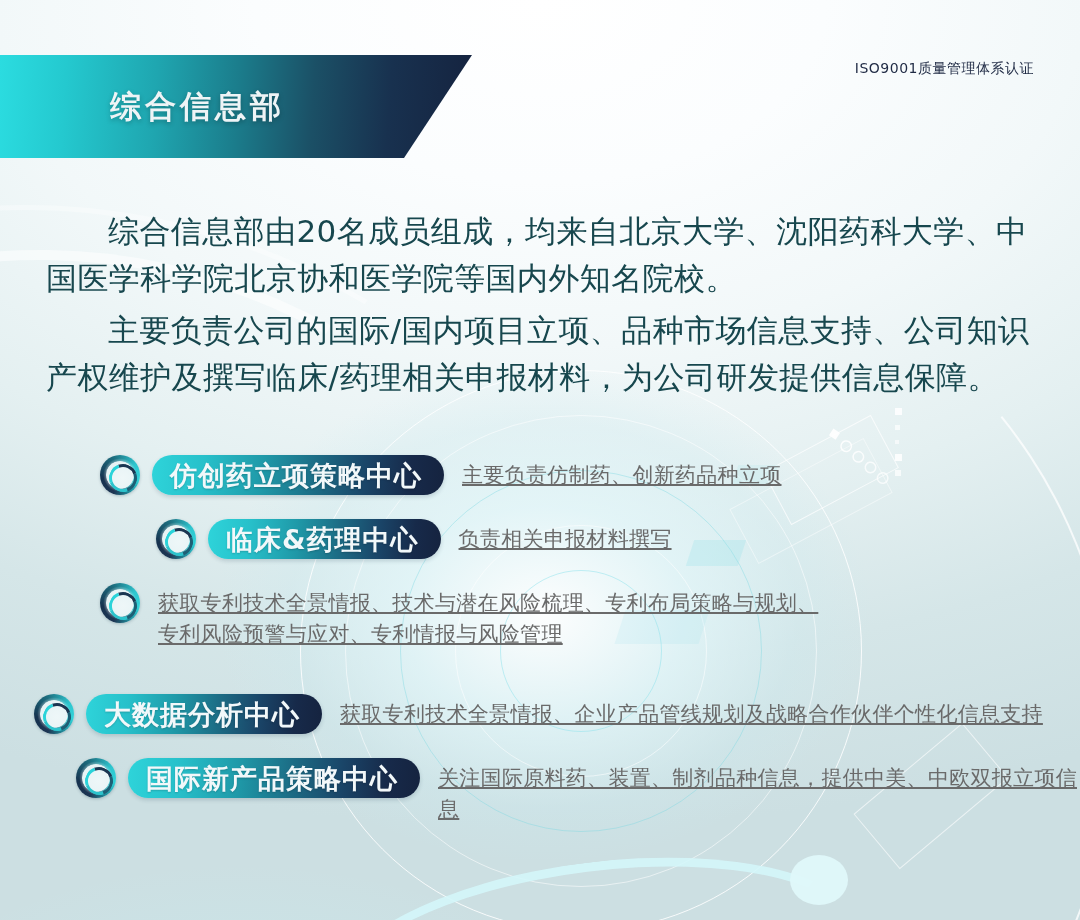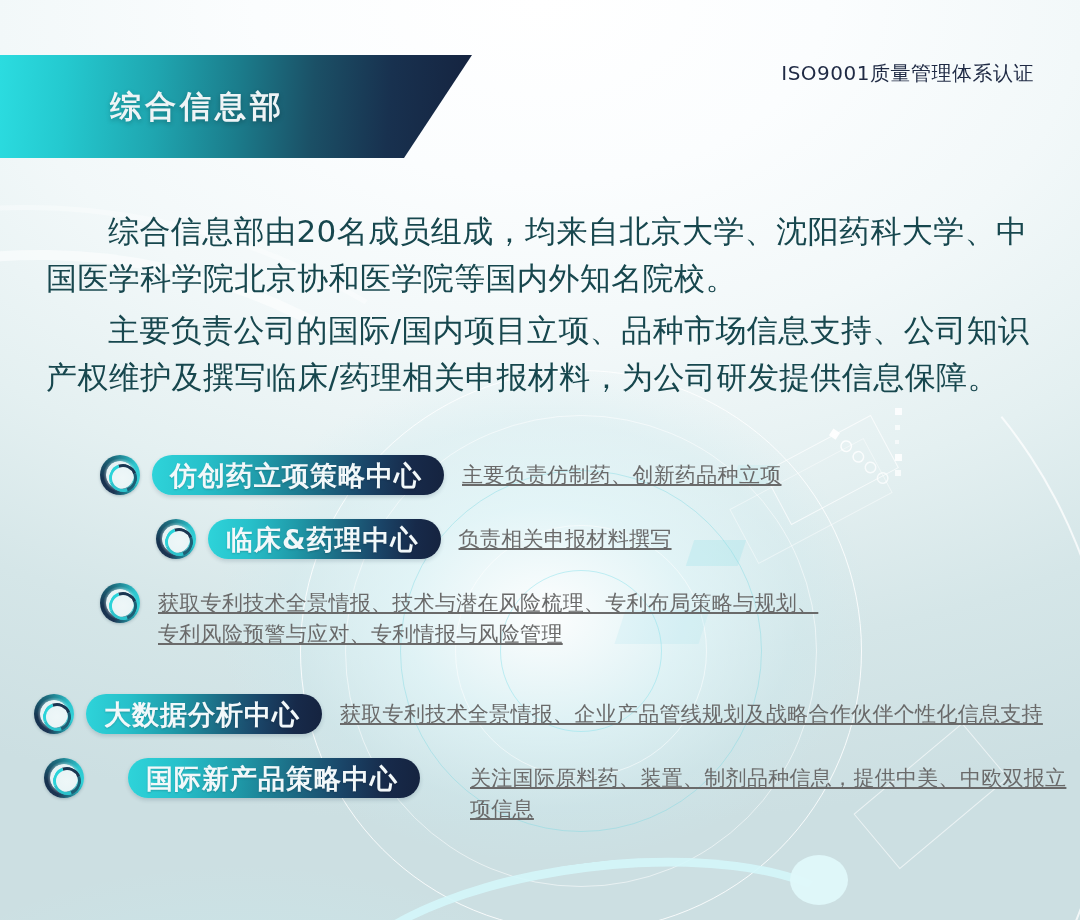--- a/index.html
+++ b/index.html
@@ -78,21 +78,21 @@
     display:flex;align-items:center;
   }
   .banner-title{
     margin-left:110px;color:#eef4f6;font-size:31px;font-weight:bold;
     letter-spacing:4px;line-height:1;
     text-shadow:0 2px 5px rgba(0,0,0,.25);
     font-family:"DejaVu Sans","Liberation Sans",sans-serif;
   }
   .iso{
     position:absolute;right:46px;top:60px;
-    color:#1f2a44;font-size:20px;letter-spacing:.5px;
+    color:#1f2a44;font-size:14px;letter-spacing:.5px;
     font-family:"DejaVu Sans","Liberation Sans",sans-serif;
   }
 
   
   .intro{
     position:absolute;left:46px;top:208px;width:990px;
     color:#17474e;font-size:31px;line-height:47px;letter-spacing:.4px;
     font-family:"DejaVu Sans","Liberation Sans",sans-serif;
   }
   .intro p{margin:0 0 5px 0;text-indent:62px;}
@@ -142,21 +142,21 @@
     padding-top:5px;letter-spacing:.3px;white-space:pre-line;
     font-family:"DejaVu Sans","Liberation Sans",sans-serif;
     text-decoration:underline;
   }
 
   
   .r0{padding-left:100px;margin-bottom:24px;}
   .r1{padding-left:156px;margin-bottom:24px;}
   .r2{padding-left:100px;margin-bottom:14px;}
   .r3{padding-left:34px;margin-bottom:24px;margin-top:44px;}
-  .r4{padding-left:44px;gap:32px;}
+  .r4{padding-left:76px;}
 </style>
 </head>
 <body>
 
 <div id="slide">
 
   <div class="bg-layer">
     <div class="glow-center"></div>
 
     <div class="teal-wash"></div>

